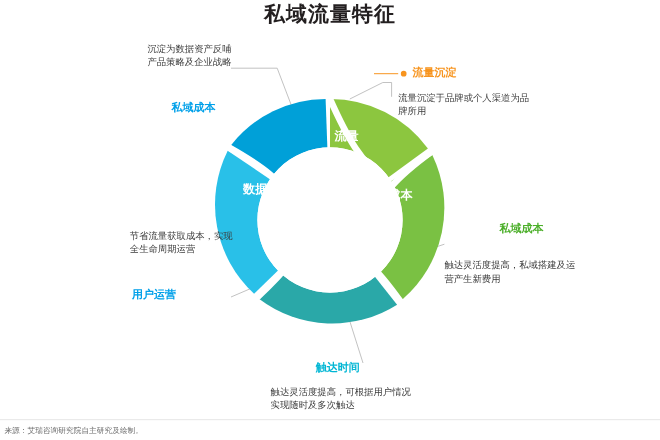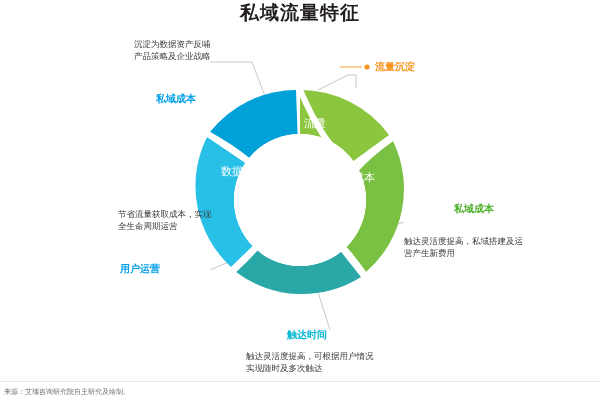--- a/index.html
+++ b/index.html
@@ -45,21 +45,21 @@
     position: absolute;
     font-size: 10.5px;
     font-weight: bold;
     color: #4a4a4a;
     text-align: center;
     width: 80px;
   }
   .seg-label {
     position: absolute;
     font-size: 11px;
-    font-weight: normal;
+    font-weight: bold;
     color: #ffffff;
     text-align: center;
     width: 46px;
   }
   .source {
     position: absolute;
     left: 4px; bottom: 3px;
     font-size: 7px;
     color: #6d6d6d;
   }
@@ -131,20 +131,21 @@
   </svg>
 
 
   <div class="seg-label" style="left:292px; top:116px;">流量</div>
   <div class="seg-label" style="left:341px; top:170px;">成本</div>
   <div class="seg-label" style="left:262px; top:246px;">时间</div>
   <div class="seg-label" style="left:200px; top:268px;">运营</div>
   <div class="seg-label" style="left:209px; top:164px;">数据</div>
 
   <div class="lbl-head" style="left:375px; top:60px; color:#f7941e;">流量沉淀</div>
+  <div class="lbl" style="left:362px; top:83px; width:124px;">流量沉淀于品牌或个人渠道为品牌所用</div>
 
   <div class="lbl-head" style="left:434px; top:202px; color:#4caf2a;margin-left:20px;">私域成本</div>
   <div class="lbl" style="left:404px; top:235px; width:120px;">触达灵活度提高，私域搭建及运营产生新费用</div>
 
   <div class="lbl-head" style="left:287px; top:328px; color:#00b6d4;">触达时间</div>
   <div class="lbl" style="left:246px; top:350px; width:128px;">触达灵活度提高，可根据用户情况实现随时及多次触达</div>
 
   <div class="lbl-head" style="left:120px; top:262px; color:#00a0e9;">用户运营</div>
   <div class="lbl" style="left:118px; top:208px; width:96px;">节省流量获取成本，实现全生命周期运营</div>
 

